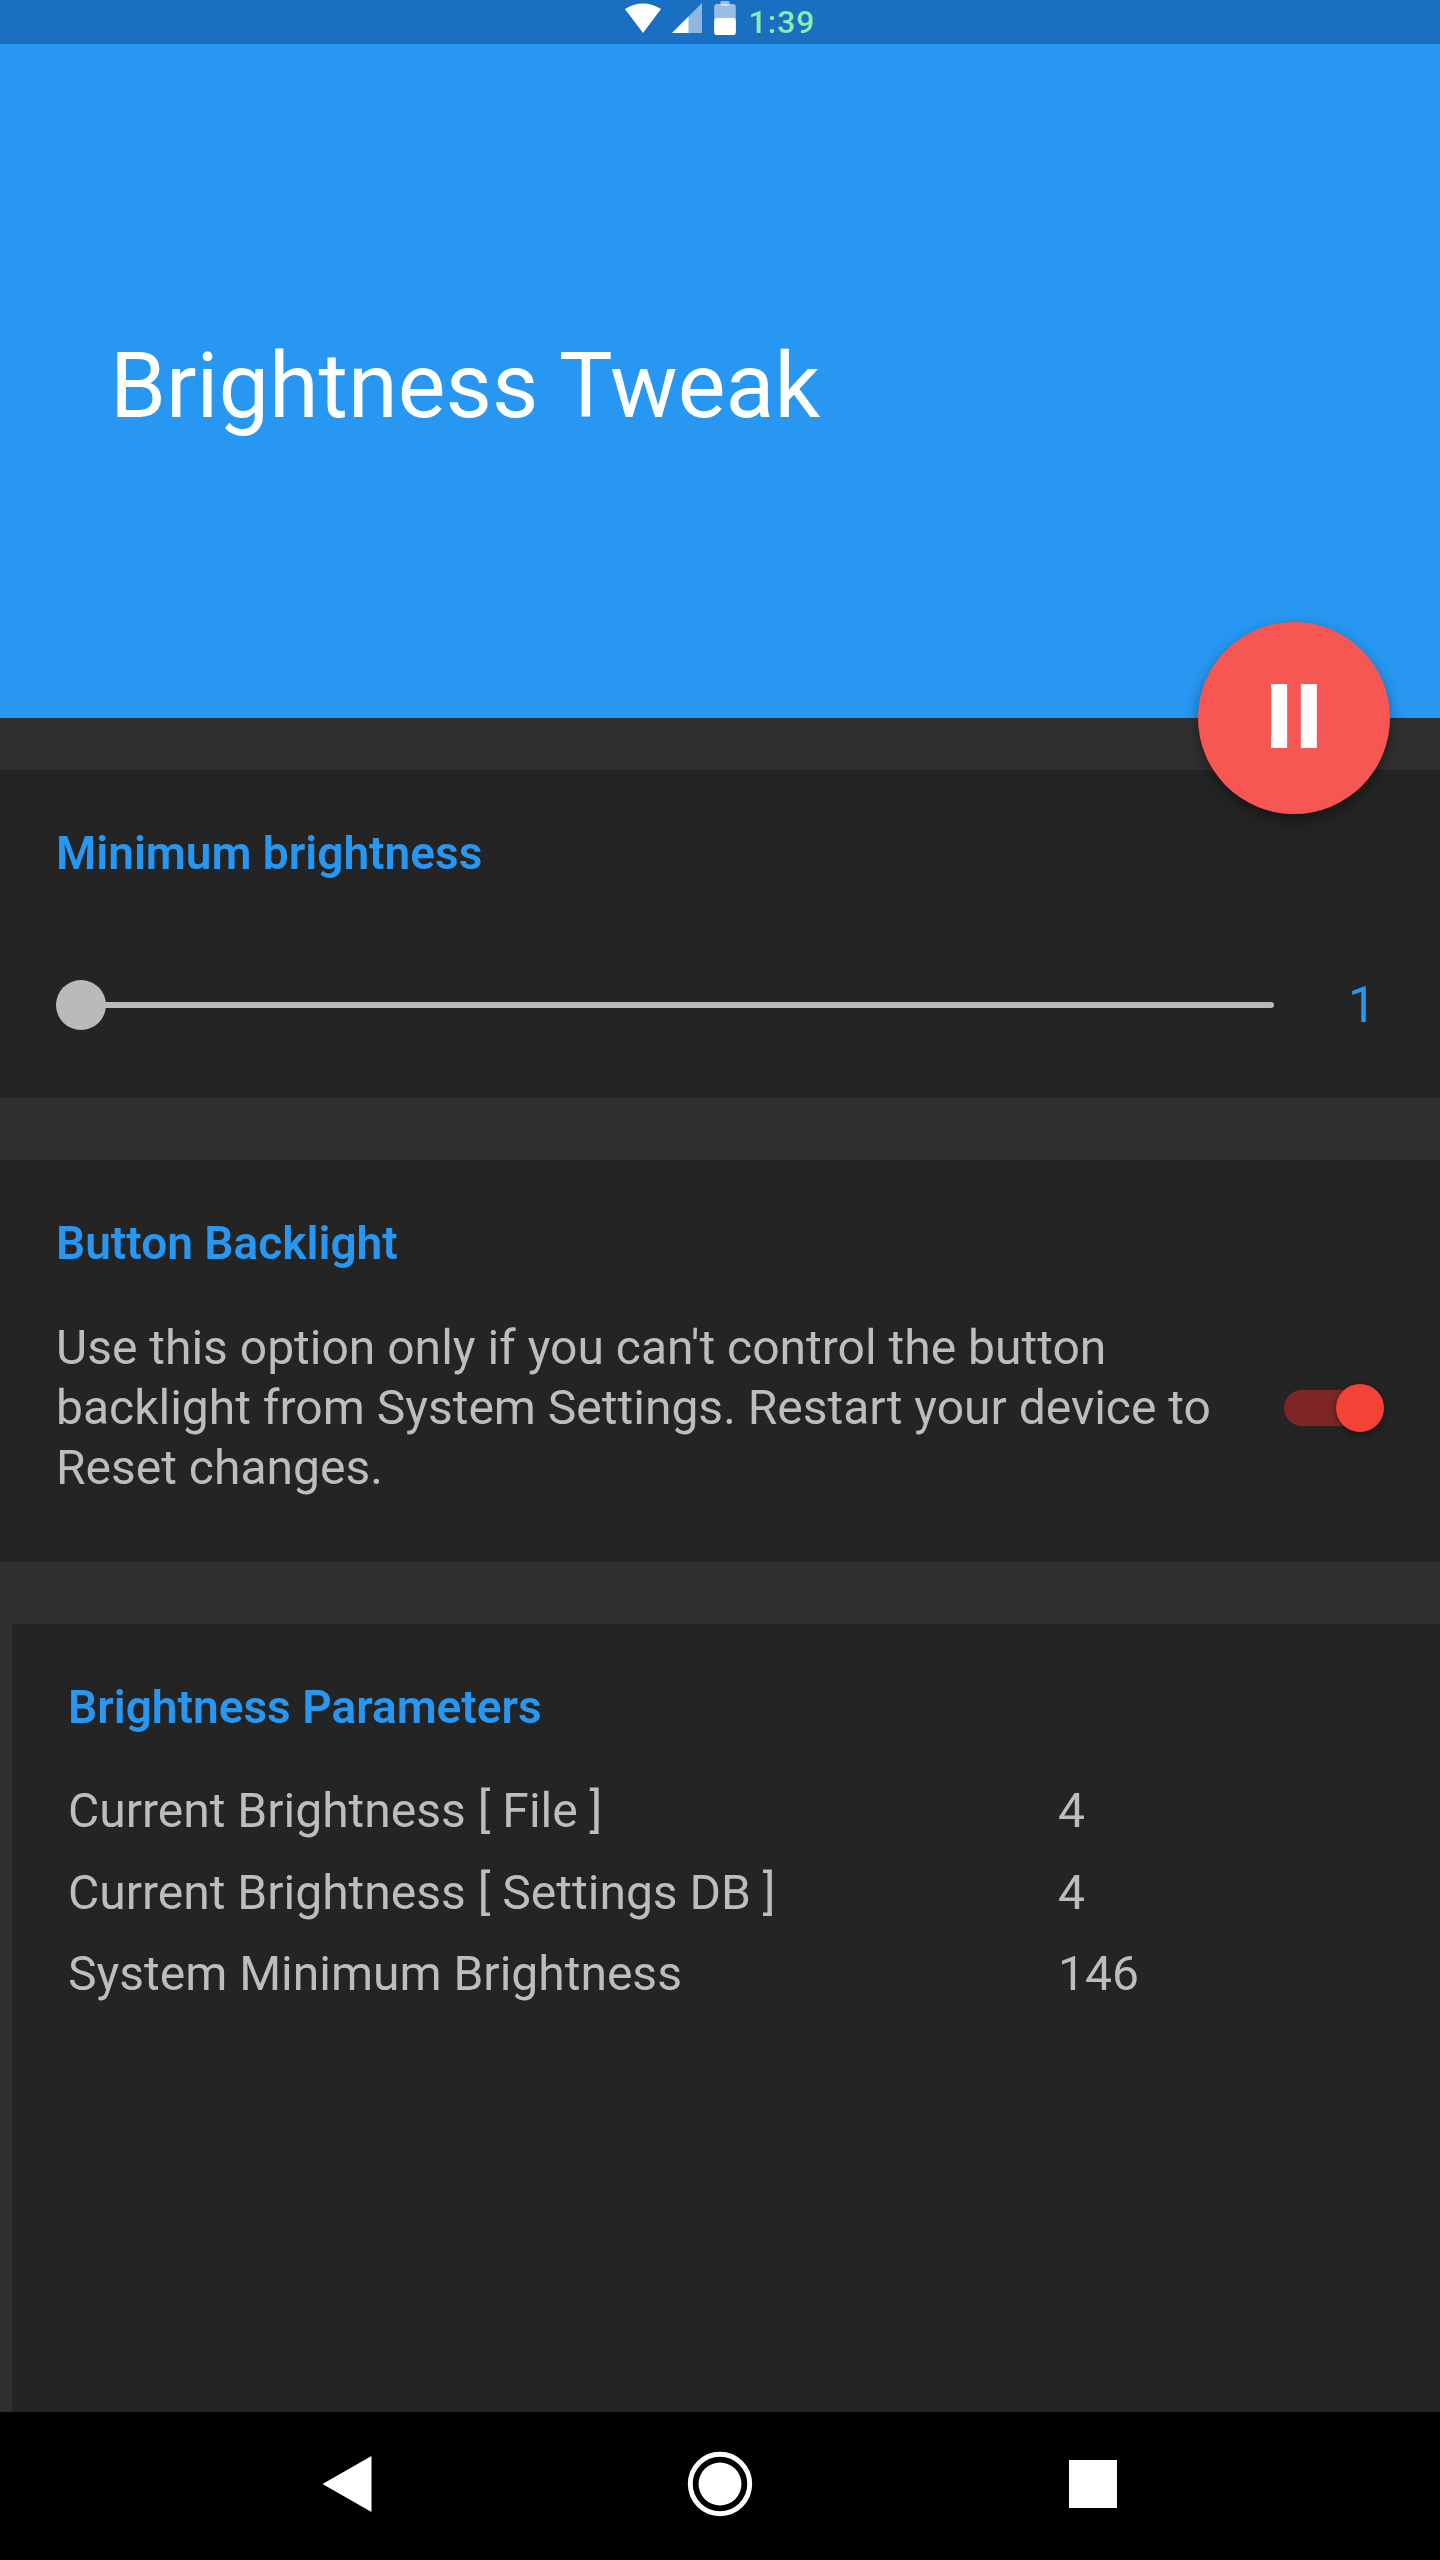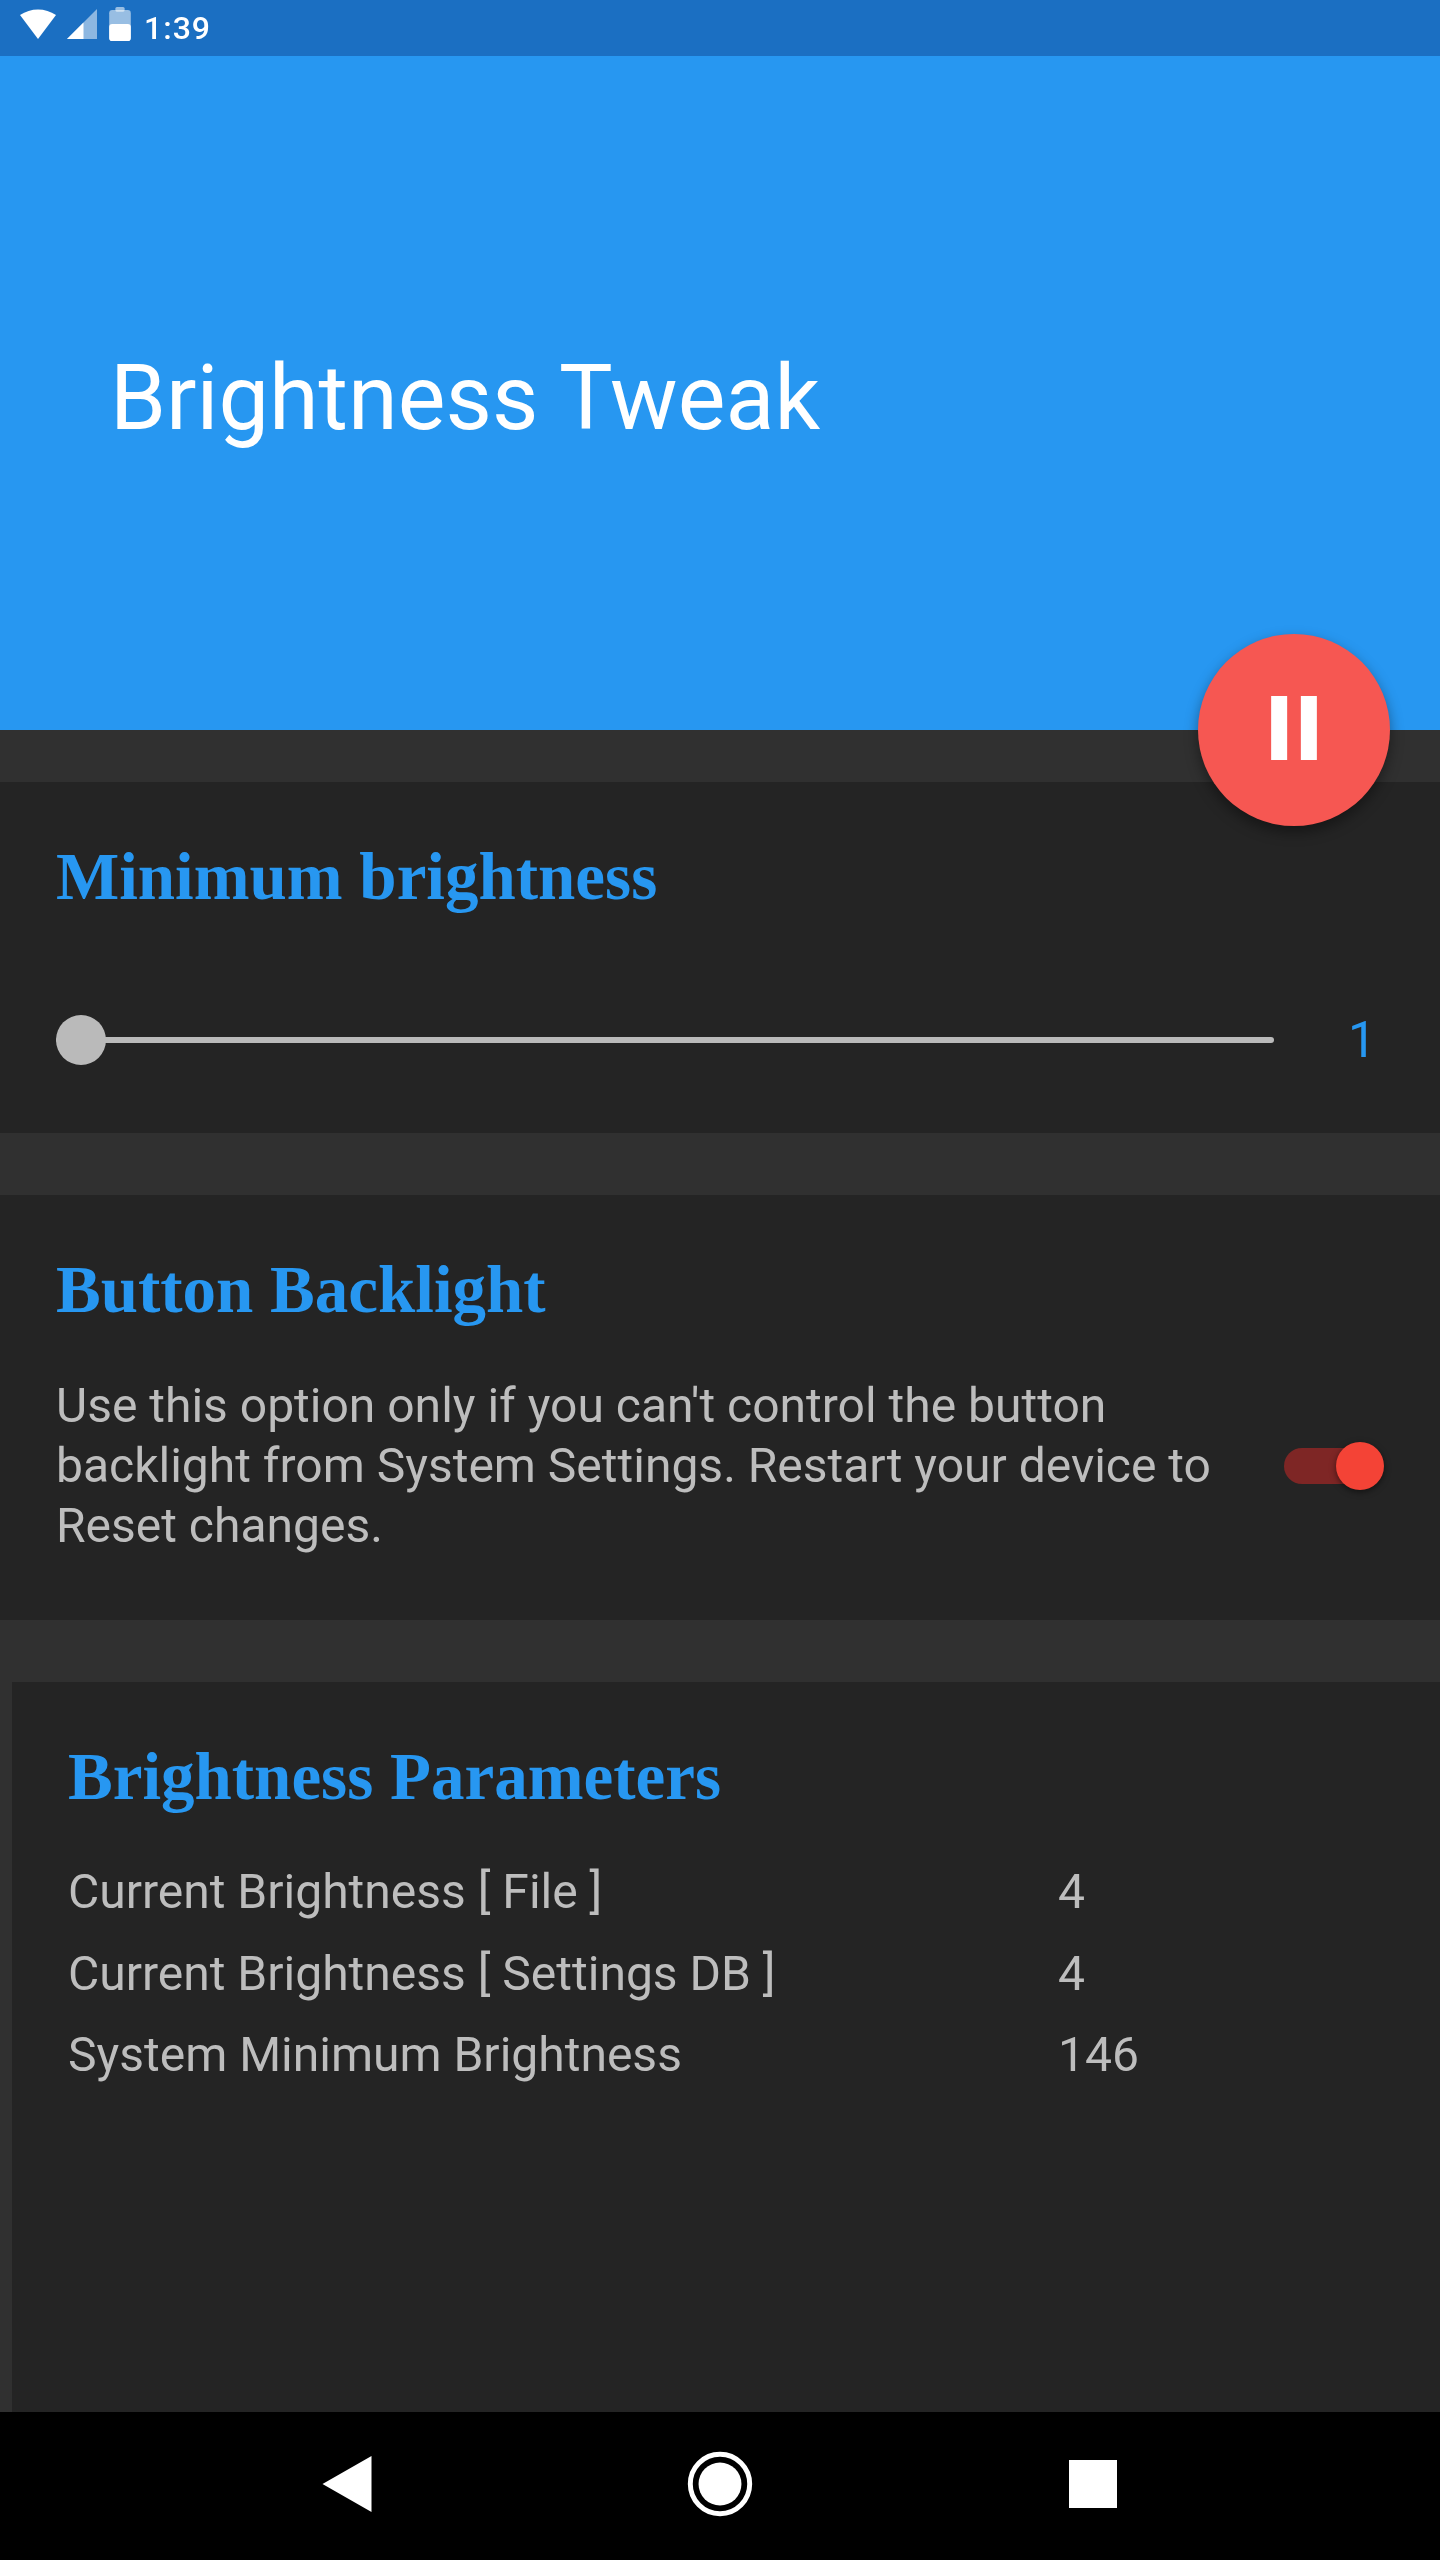--- a/index.html
+++ b/index.html
@@ -13,27 +13,27 @@
   .screen {
     width: 1440px;
     height: 2560px;
     display: flex;
     flex-direction: column;
     background: #2a2a2a;
   }
 
   
   .status-bar {
-    height: 56px;
+    height: 44px;
     background: #1b6fc2;
     display: flex;
     align-items: center;
-    justify-content: flex-start;
+    justify-content: center;
     padding: 0 20px;
-    color: #ffffff;
+    color: #86efac;
     font-size: 32px;
     gap: 12px;
   }
   .status-bar .clock {
     font-weight: 500;
     letter-spacing: 1px;
   }
   .status-icons { display: flex; align-items: center; gap: 10px; }
 
   
@@ -77,24 +77,23 @@
   }
 
   .card {
     background: #242424;
     margin-bottom: 62px;
     padding: 56px 56px 64px 56px;
   }
   .card.last { margin-bottom: 0; flex: 1; margin-left: 12px; }
   .section-title {
     color: #2797f1;
-    font-size: 67px;
+    font-size: 46px;
     font-weight: 600;
     margin-bottom: 48px;
-    font-family: Liberation Serif, serif;
   }
   .section-desc {
     color: #bdbdbd;
     font-size: 48px;
     line-height: 1.25;
   }
 
   
   .slider-row {
     display: flex;

